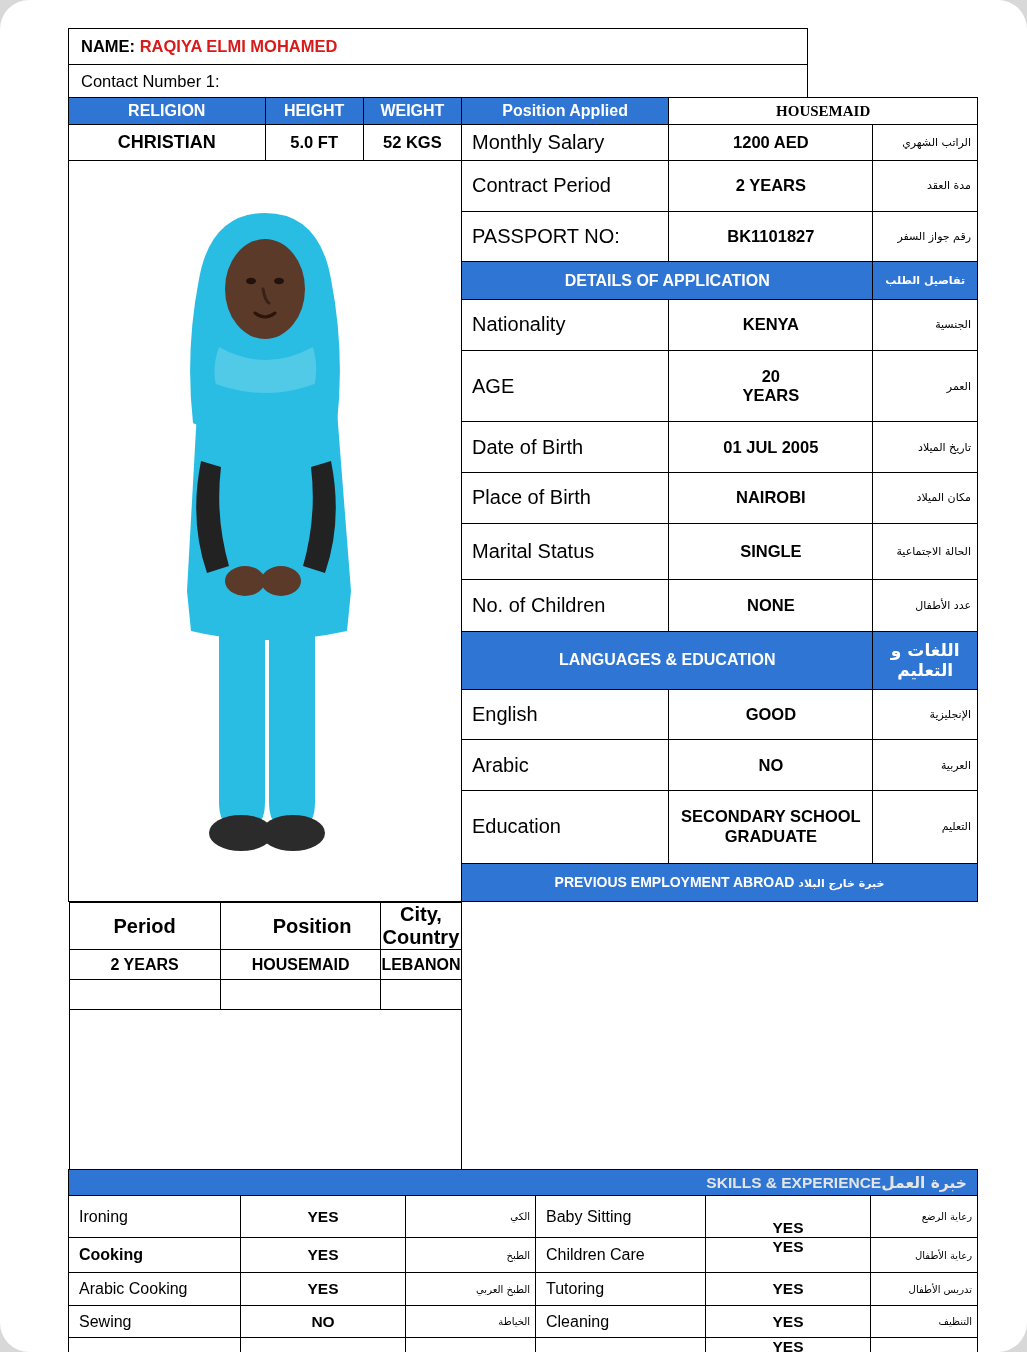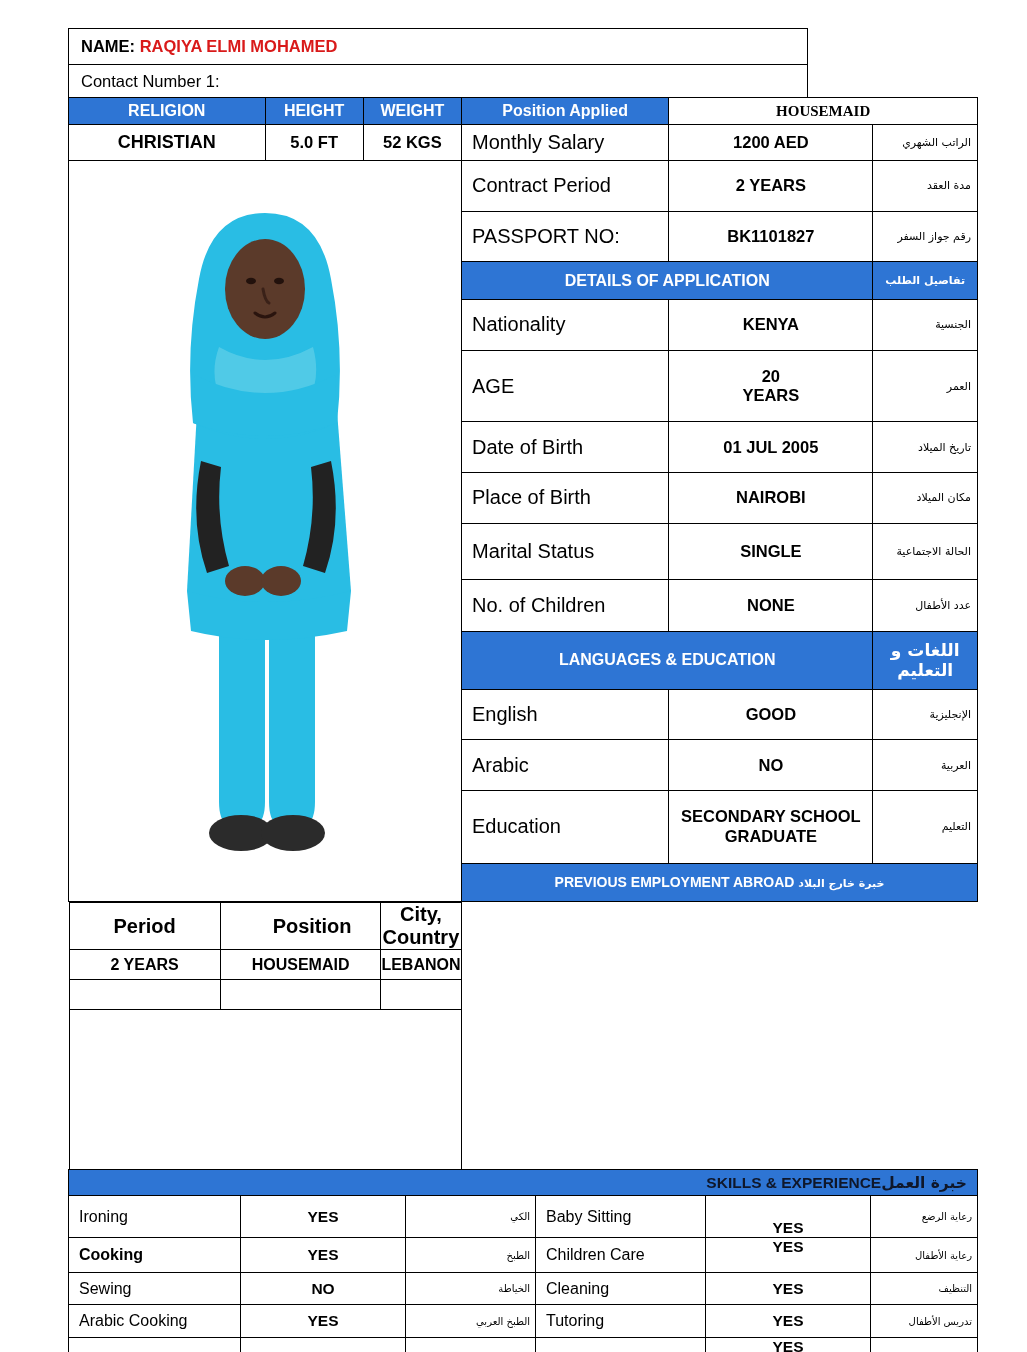--- a/index.html
+++ b/index.html
@@ -8,20 +8,21 @@
     background: #d8d8d8;
     font-family: "Liberation Sans", sans-serif;
   }
   .page {
     position: relative;
     width: 1027px;
     height: 1352px;
     background: #ffffff;
     margin: 0 auto;
     overflow: hidden;
+    border-radius: 29px;
   }
   .sheet {
     position: absolute;
     left: 68px;
     top: 28px;
     width: 910px;
     background: #ffffff;
   }
   table { border-collapse: collapse; }
   td, th { border: 1px solid #000; padding: 0; }
@@ -57,21 +58,21 @@
     height: 740px;
     overflow: hidden;
     background: #fff;
   }
 
   .sub-th { font-size: 20px; font-weight: bold; text-align: center; height: 28px; }
   .sub-td { font-size: 16px; font-weight: bold; text-align: center; height: 30px; }
   .empty-row td { height: 30px; }
 
   .skills-band {
-    background: #2e75d4; color: #0f172a; font-weight: bold;
+    background: #2e75d4; color: #e5e5e5; font-weight: bold;
     font-size: 15.5px; text-align: right; padding-right: 10px; height: 26px;
   }
   .sk-lbl { font-size: 16px; padding: 6px 10px; }
   .sk-val { font-size: 15.5px; font-weight: bold; text-align: center; }
   .sk-ar  { font-size: 10px; text-align: right; padding-right: 5px; direction: rtl; }
 
   .arabic { font-family: "DejaVu Sans", sans-serif; }
   .housemaid-head { font-family: "Liberation Serif", serif; font-weight: bold; font-size: 15px; text-align:center; }
 </style>
 </head>
@@ -284,38 +285,38 @@
       <tr>
         <td class="sk-lbl" style="height:35px;font-weight:bold;">Cooking</td>
         <td class="sk-val">YES</td>
         <td class="sk-ar arabic">الطبخ</td>
         <td class="sk-lbl">Children Care</td>
         <td class="sk-val" style="vertical-align:top;">YES</td>
         <td class="sk-ar arabic">رعاية الأطفال</td>
       </tr>
 
       <tr>
+        <td class="sk-lbl" style="height:33px;">Arabic Cooking</td>
+        <td class="sk-val">YES</td>
+        <td class="sk-ar arabic">الطبخ العربي</td>
+        <td class="sk-lbl">Tutoring</td>
+        <td class="sk-val">YES</td>
+        <td class="sk-ar arabic">تدريس الأطفال</td>
+      </tr>
+
+      <tr>
         <td class="sk-lbl" style="height:32px;">Sewing</td>
         <td class="sk-val">NO</td>
         <td class="sk-ar arabic">الخياطة</td>
         <td class="sk-lbl">Cleaning</td>
         <td class="sk-val">YES</td>
         <td class="sk-ar arabic">التنظيف</td>
       </tr>
 
       <tr>
-        <td class="sk-lbl" style="height:33px;">Arabic Cooking</td>
-        <td class="sk-val">YES</td>
-        <td class="sk-ar arabic">الطبخ العربي</td>
-        <td class="sk-lbl">Tutoring</td>
-        <td class="sk-val">YES</td>
-        <td class="sk-ar arabic">تدريس الأطفال</td>
-      </tr>
-
-      <tr>
         <td class="sk-lbl" style="height:42px;">Computer</td>
         <td class="sk-val">NO</td>
         <td class="sk-ar arabic">الكمبيوتر</td>
         <td class="sk-lbl" style="vertical-align:bottom;">Washing</td>
         <td class="sk-val" style="vertical-align:top;">YES</td>
         <td class="sk-ar arabic">الغسيل</td>
       </tr>
 
     </tbody>
       </table>

